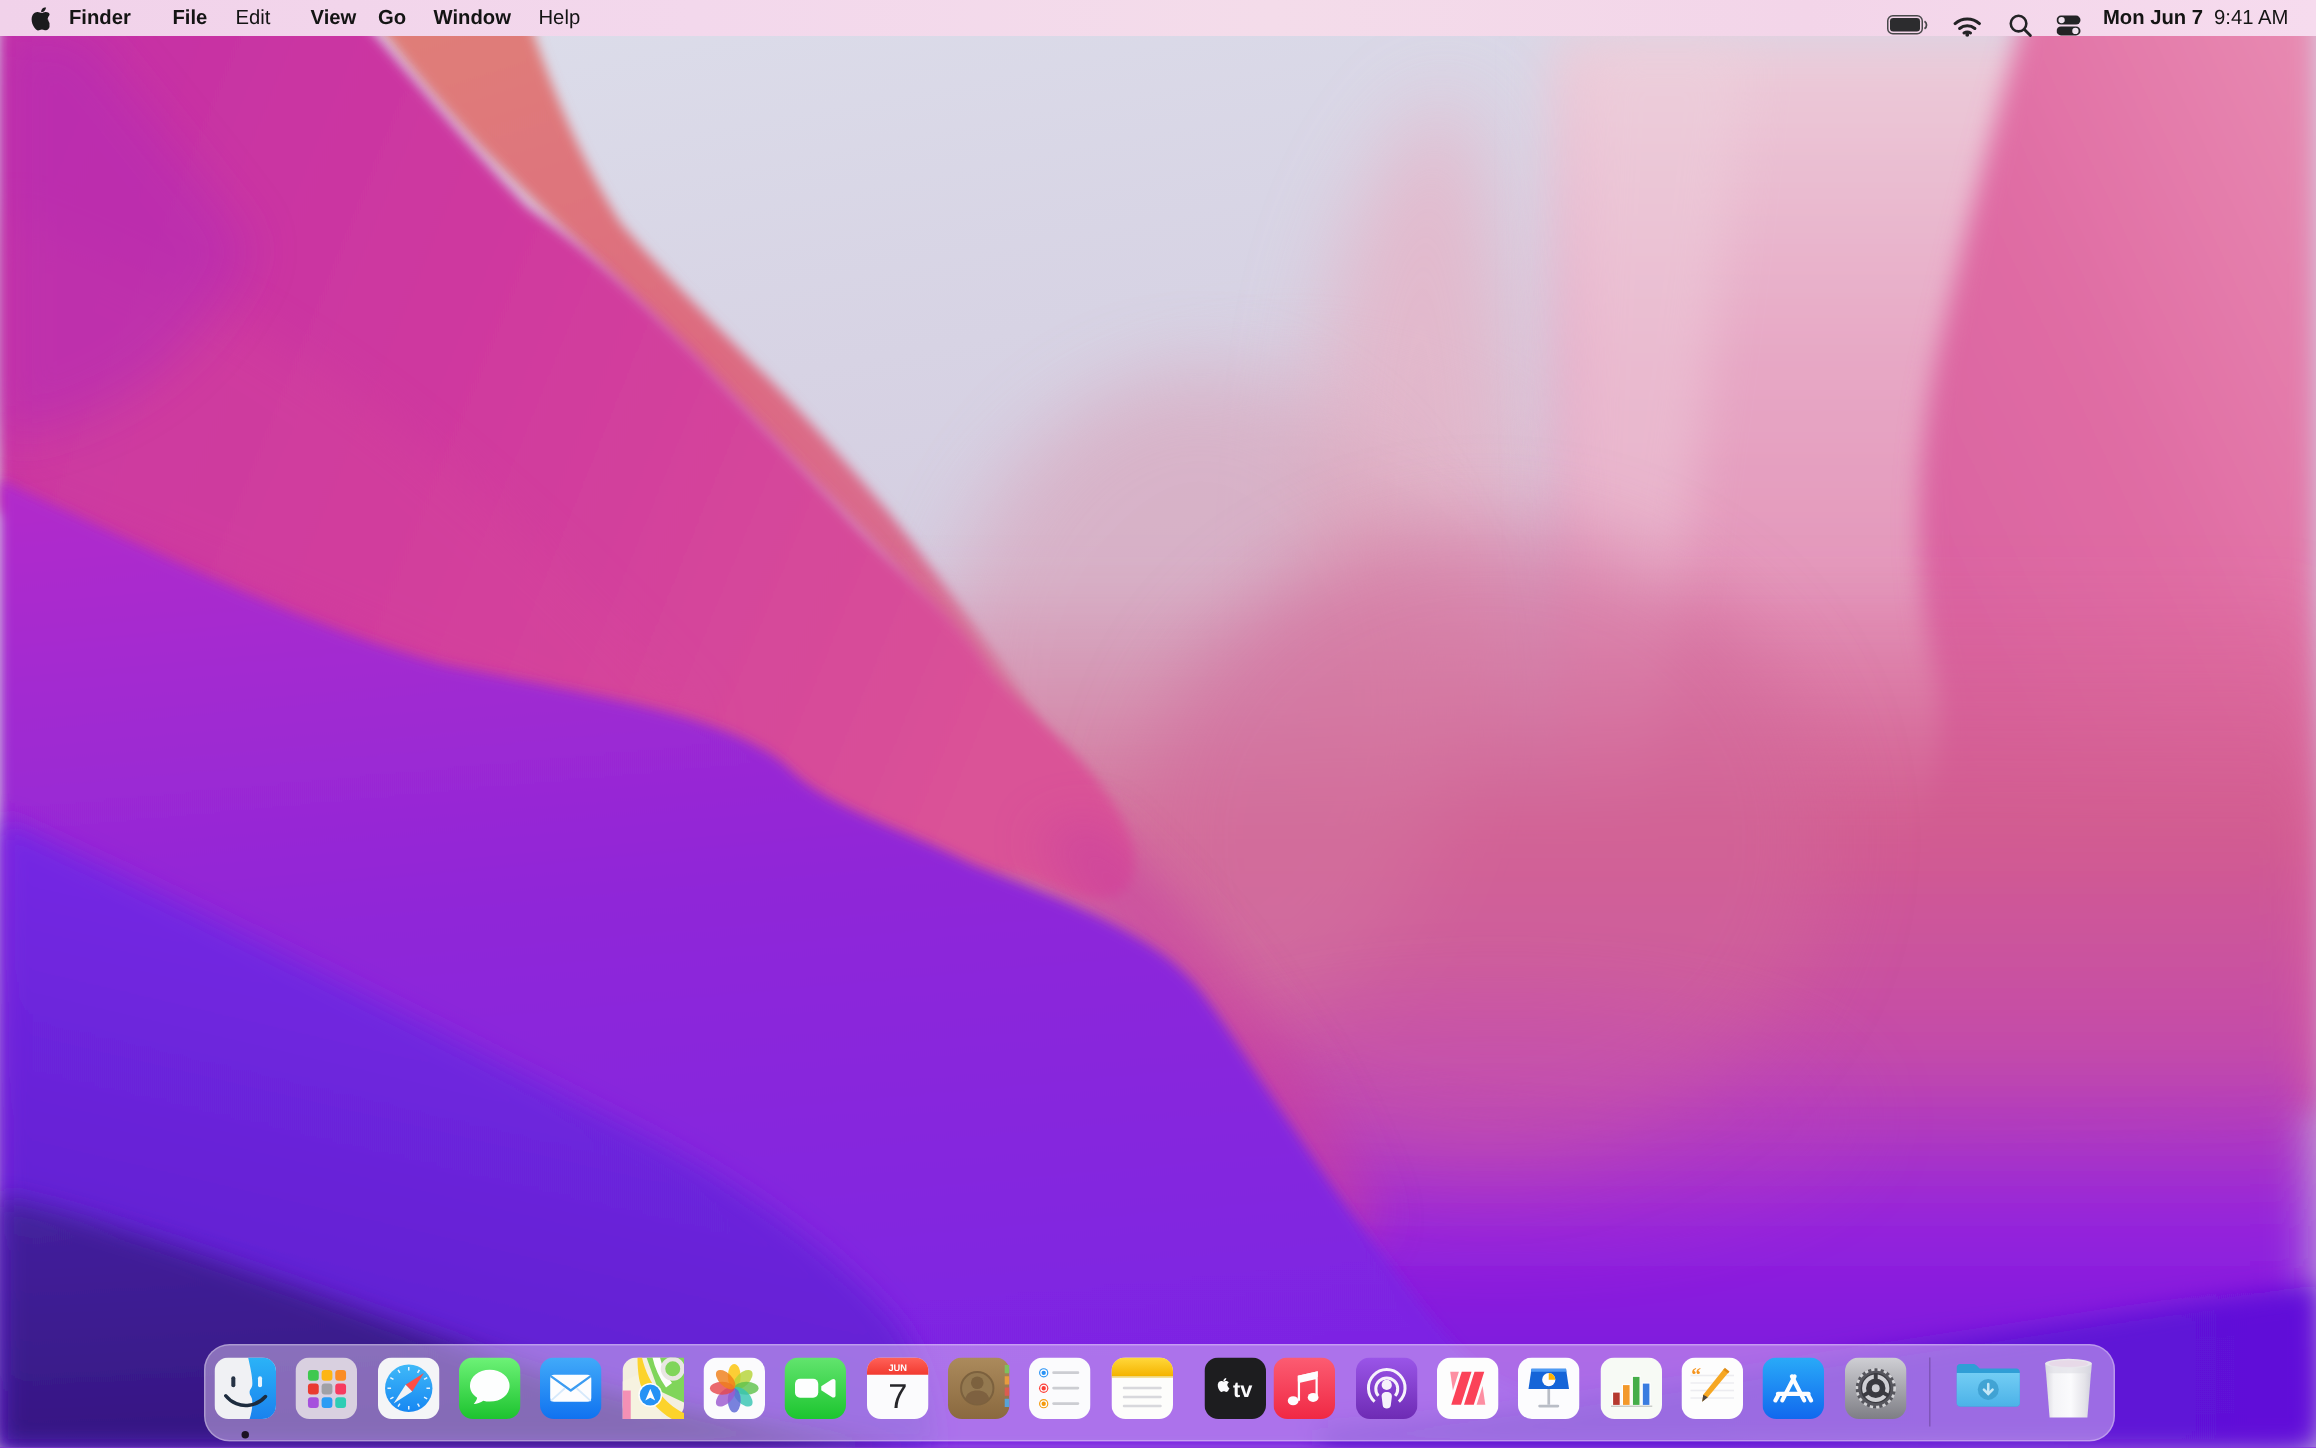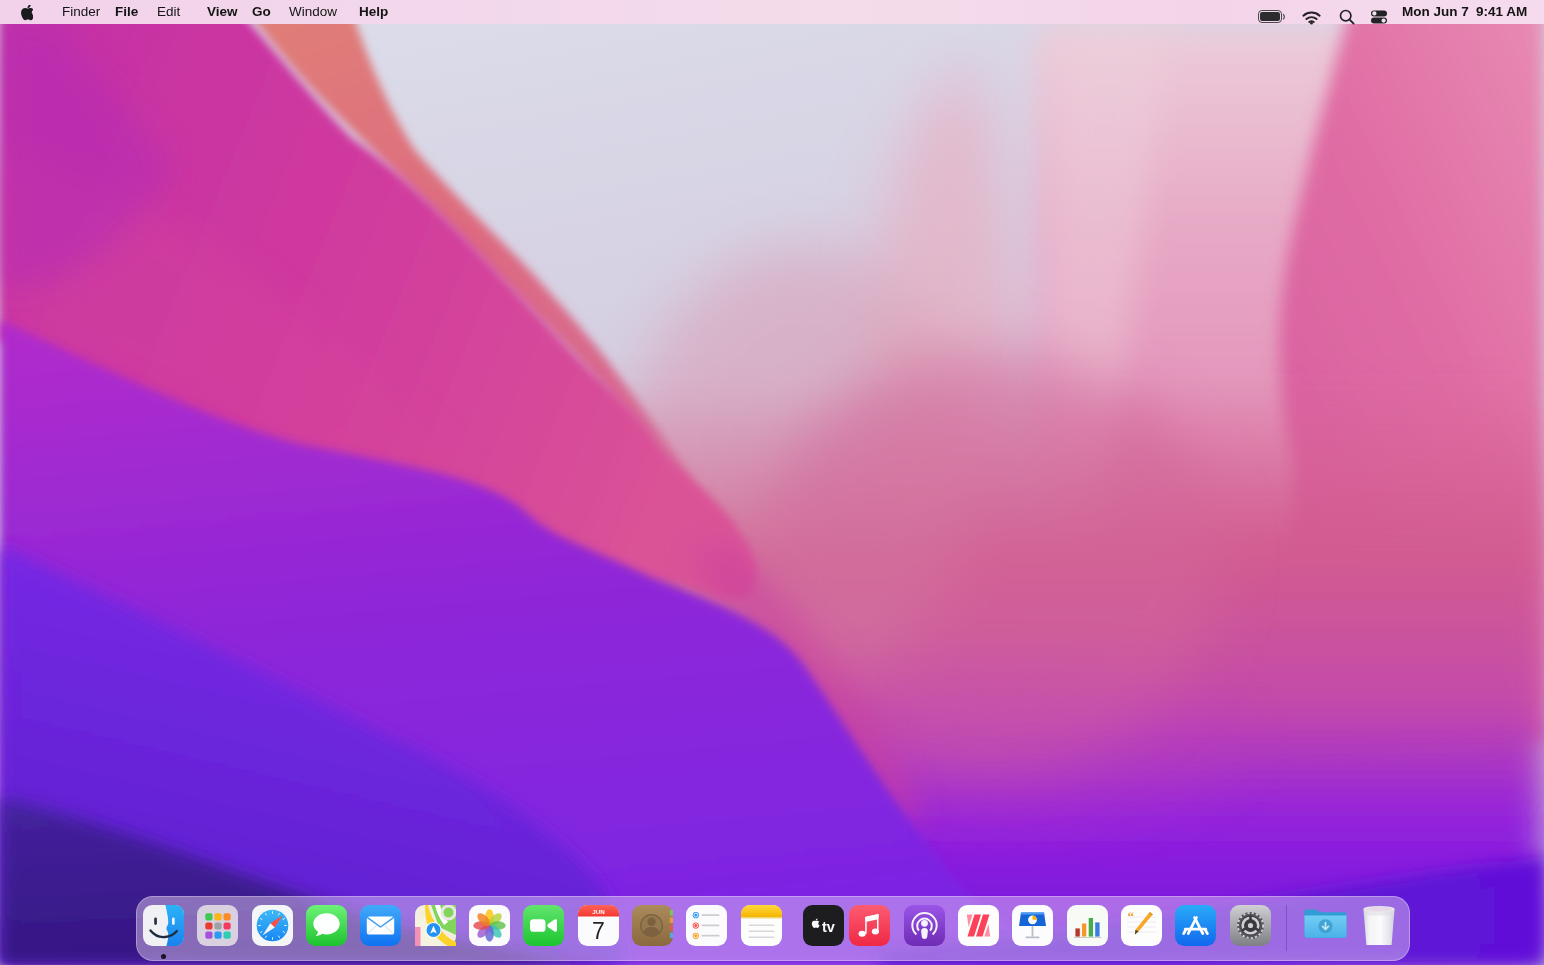--- a/index.html
+++ b/index.html
@@ -164,27 +164,27 @@
 <linearGradient id="gcal" x1="0" y1="0" x2="0" y2="1">
         <stop offset="0" stop-color="#ff6259"></stop>
         <stop offset="1" stop-color="#f23a30"></stop>
       </linearGradient>
 </defs>
   </svg>
 <div id="menuitems">
     <svg class="mi" style="left:20px;top:5px" width="13" height="15" viewBox="0 0 13 15">
       <path transform="translate(0,-3.6) scale(1.05)" d="M11.18,7.02c-.06-1.6.84-2.78,1.7-3.5-.64-.9-1.7-1.5-2.76-1.54-1.1-.1-2.3.66-2.8.66-.54,0-1.54-.64-2.5-.62-1.3.02-2.5.76-3.16,1.92-1.36,2.36-.35,5.86.97,7.78.65.94,1.42,2,2.44,1.96.98-.04,1.35-.63,2.53-.63s1.51.63,2.55.61c1.05-.02,1.72-.96,2.36-1.9.74-1.08,1.05-2.13,1.07-2.19-.02-.01-2.05-.79-2.1-3.13Z M9.4,1.06C9.94.4,10.3-.5,10.2-1.4c-.78.03-1.72.52-2.28,1.17-.5.58-.94,1.5-.82,2.39.87.07,1.76-.44,2.3-1.1Z" fill="#1b1b1d"></path>
     </svg>
-<span class="mi" style="left:62px;font-weight:400">Finder</span>
+<span class="mi" style="left:46px;font-weight:700">Finder</span>
 <span class="mi" style="left:115px;font-weight:700">File</span>
 <span class="mi" style="left:157px;font-weight:400">Edit</span>
 <span class="mi" style="left:207px;font-weight:700">View</span>
 <span class="mi" style="left:252px;font-weight:700">Go</span>
-<span class="mi" style="left:289px;font-weight:400">Window</span>
-<span class="mi" style="left:359px;font-weight:700">Help</span>
+<span class="mi" style="left:289px;font-weight:700">Window</span>
+<span class="mi" style="left:359px;font-weight:400">Help</span>
 <svg class="mi" style="left:1258px;top:5px" width="30" height="14" viewBox="0 0 30 14">
 <rect x="0.5" y="0.5" width="23" height="12" rx="3.4" fill="none" stroke="#48484a" stroke-width="1"></rect>
 <rect x="2" y="2" width="20" height="9" rx="2.2" fill="#2c2c2e"></rect>
 <path d="M25,4.2 a3,3 0 0 1 0,5" fill="none" stroke="#48484a" stroke-width="1.2"></path>
 </svg>
 <svg class="mi" style="left:1302px;top:6px" width="19" height="14" viewBox="0 0 19 14">
 <path d="M1.4,4.7 a12.2,12.2 0 0 1 16.2,0" fill="none" stroke="#232325" stroke-width="2" stroke-linecap="round"></path>
 <path d="M4.4,8 a8,8 0 0 1 10.2,0" fill="none" stroke="#232325" stroke-width="2" stroke-linecap="round"></path>
 <path d="M7.3,11 a4,4 0 0 1 4.4,0" fill="none" stroke="#232325" stroke-width="2" stroke-linecap="round"></path>
 <circle cx="9.5" cy="12.2" r="1.3" fill="#232325"></circle>
@@ -193,21 +193,21 @@
 <circle cx="6.7" cy="6.7" r="5.2" fill="none" stroke="#232325" stroke-width="1.7"></circle>
 <line x1="10.6" y1="10.6" x2="14.6" y2="14.6" stroke="#232325" stroke-width="1.9" stroke-linecap="round"></line>
 </svg>
 <svg class="mi" style="left:1371px;top:5px" width="17" height="14" viewBox="0 0 17 14">
 <rect x="0" y="0.4" width="16" height="6" rx="3" fill="#232325"></rect>
 <circle cx="3.4" cy="3.4" r="2.1" fill="#f0e2ee"></circle>
 <rect x="0" y="7.6" width="16" height="6" rx="3" fill="#232325"></rect>
 <circle cx="12.6" cy="10.6" r="2.1" fill="#f0e2ee"></circle>
 </svg>
 <span class="mi" style="left:1402px;font-weight:700">Mon Jun 7</span>
-<span class="mi" style="left:1476px;font-weight:700">9:41 AM</span>
+<span class="mi" style="left:1476px;font-weight:400">9:41 AM</span>
   </div>
 <div id="dock"></div>
 <div id="divider"></div>
 <div id="rundot"></div>
 <div id="icons">
 <div class="ic" style="left:143.1px">
       <svg width="41" height="41" viewBox="0 0 41 41">
         <rect x="0" y="0" width="41" height="41" rx="9.3" fill="#f0f1f4"></rect>
 <path d="M22.4,0 H31.7 C37.2,0 41,3.8 41,9.3 V31.7 C41,37.2 37.2,41 31.7,41 H23.4 C24.8,36.6 25.5,32.2 25.1,28.1 C24.9,26 23.4,25.6 23.4,23.2 C23.4,21.2 25,20.7 25.2,18.2 C25.5,13.6 23.8,6.2 22.4,0 Z" fill="url(#gfind)"></path>
 <rect x="11.2" y="12.5" width="2.7" height="7.4" rx="1.35" fill="#253244"></rect>

